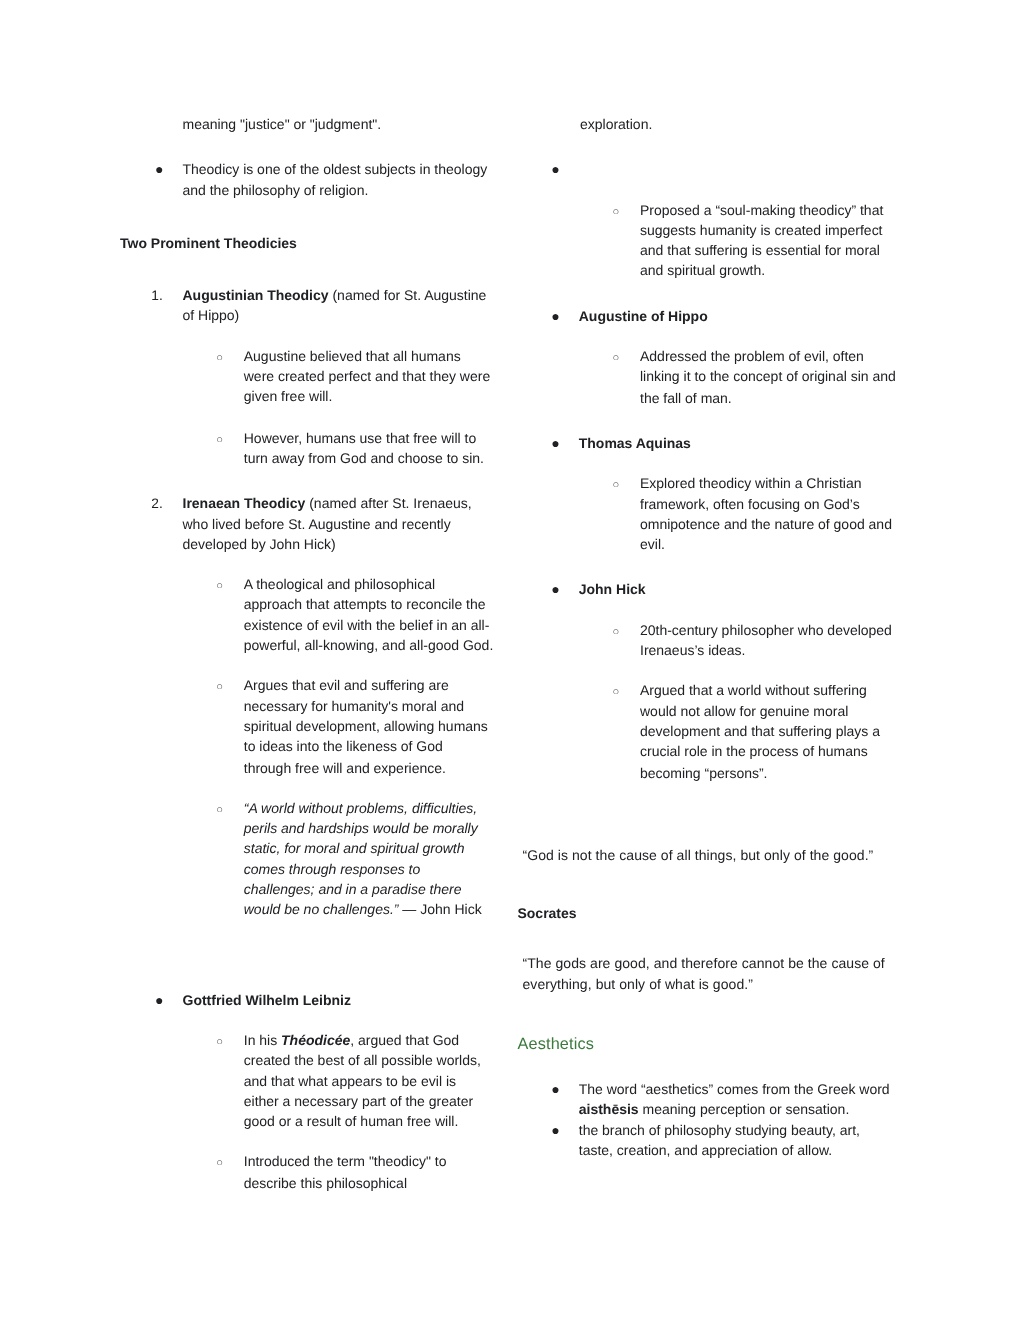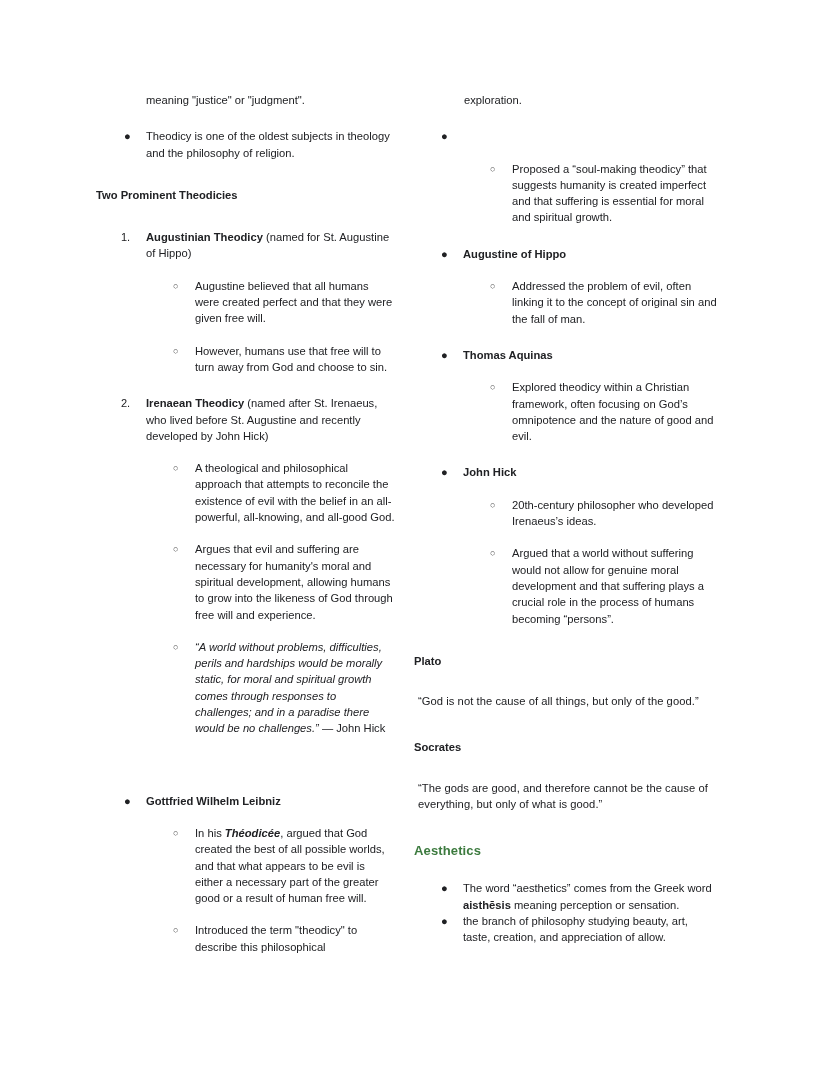--- a/index.html
+++ b/index.html
@@ -70,21 +70,21 @@
     font-size: 11.2px;
     line-height: 16.3px;
     font-weight: bold;
     margin: 0;
     padding: 0;
   }
 
   .green-head {
     font-size: 13px;
     line-height: 18px;
-    font-weight: bold;
+    font-weight: normal;
     color: #3c7a3e;
     margin: 0;
     letter-spacing: 0.01em;
   }
   .spacer-md { height: 20px; }
   .spacer-lg { height: 26px; }
   .spacer-xl { height: 30px; }
 
   
   .row {
@@ -192,21 +192,21 @@
 
       <div class="row lvl2">
         <span class="marker">○</span>
         <span class="body-txt">A theological and philosophical approach that attempts to reconcile the existence of evil with the belief in an all-powerful, all-knowing, and all-good God.</span>
       </div>
 
       <div class="rowgap"></div>
 
       <div class="row lvl2">
         <span class="marker">○</span>
-        <span class="body-txt">Argues that evil and suffering are necessary for humanity's moral and spiritual development, allowing humans to grow into the likeness of God through free will and experience.</span>
+        <span class="body-txt">Argues that evil and suffering are necessary for humanity's moral and spiritual development, allowing humans to ideas into the likeness of God through free will and experience.</span>
       </div>
 
       <div class="rowgap"></div>
 
       <div class="row lvl2">
         <span class="marker">○</span>
         <span class="body-txt"><span class="quote-ital">“A world without problems, difficulties, perils and hardships would be morally static, for moral and spiritual growth comes through responses to challenges; and in a paradise there would be no challenges.”</span><span class="attrib"> — John Hick</span></span>
       </div>
 
       <div class="spacer-xl"></div>
@@ -287,21 +287,20 @@
           <span class="body-txt">20th-century philosopher who developed Irenaeus’s ideas.</span>
         </div>
         <div class="rowgap"></div>
         <div class="row r2">
           <span class="marker">○</span>
           <span class="body-txt">Argued that a world without suffering would not allow for genuine moral development and that suffering plays a crucial role in the process of humans becoming “persons”.</span>
         </div>
 
         <div class="spacer-lg"></div>
 
-        <div class="section-head">Plato</div>
         <div class="spacer-md"></div>
         <div class="para" style="max-width:296px">“God is not the cause of all things, but only of the good.”</div>
 
         <div class="spacer-lg"></div>
 
         <div class="section-head">Socrates</div>
         <div class="spacer-md"></div>
         <div class="para" style="max-width:300px">“The gods are good, and therefore cannot be the cause of everything, but only of what is good.”</div>
 
         <div class="spacer-lg"></div>

